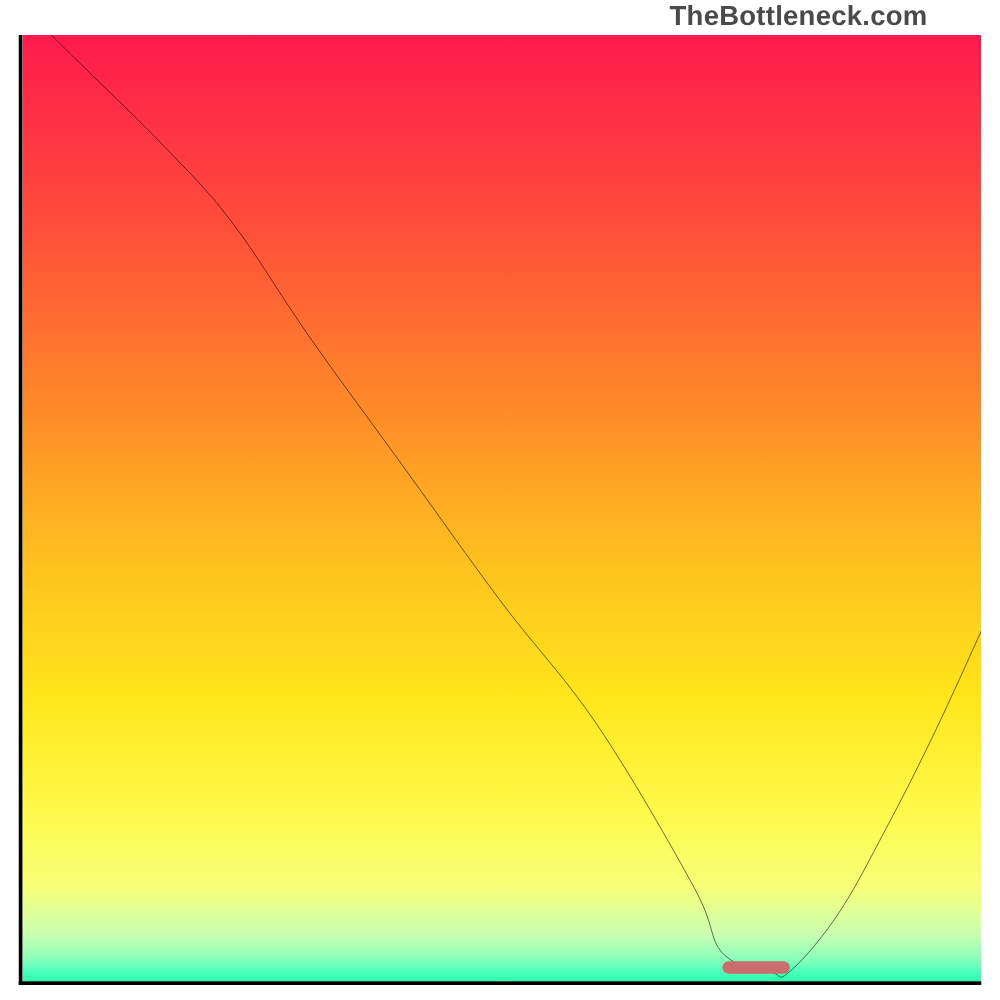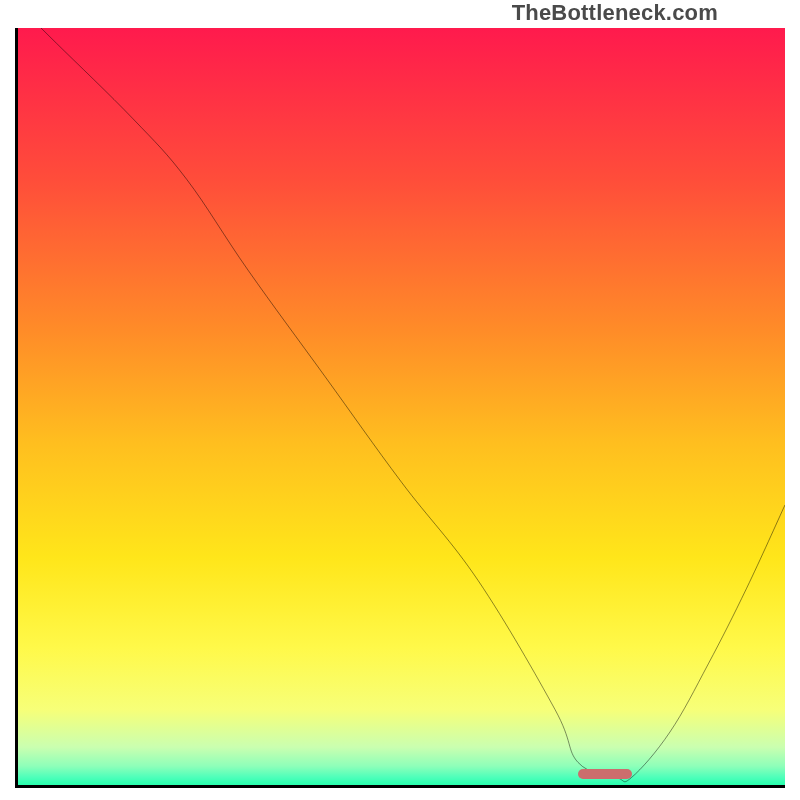--- a/index.html
+++ b/index.html
@@ -7,20 +7,21 @@
     padding: 0;
     width: 800px;
     height: 800px;
     background: #ffffff;
     overflow: hidden;
   }
   .stage {
     position: relative;
     width: 724px;
     height: 800px;
+    padding-left: 24px;
   }
   .attribution {
     position: absolute;
     top: 0;
     right: 6px;
     font-family: Arial, Helvetica, sans-serif;
     font-size: 22px;
     font-weight: bold;
     color: #4a4a4a;
     letter-spacing: 0.2px;

